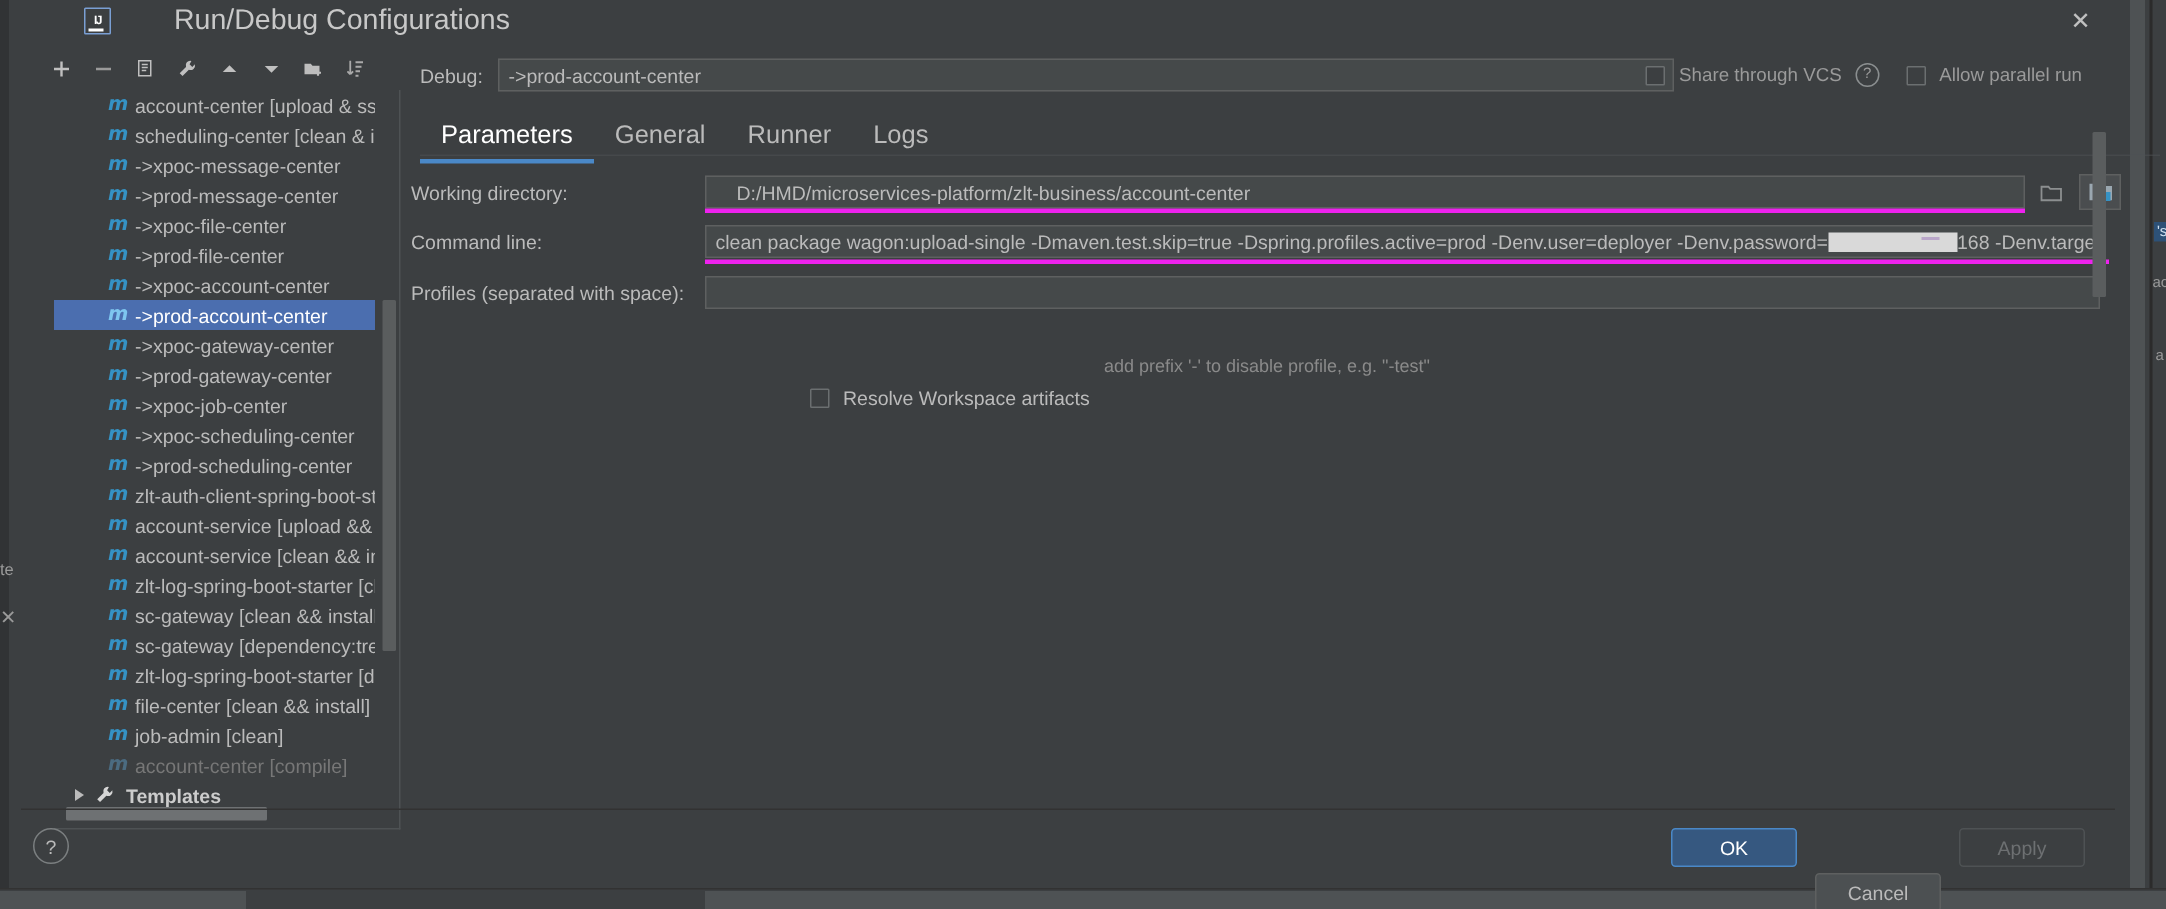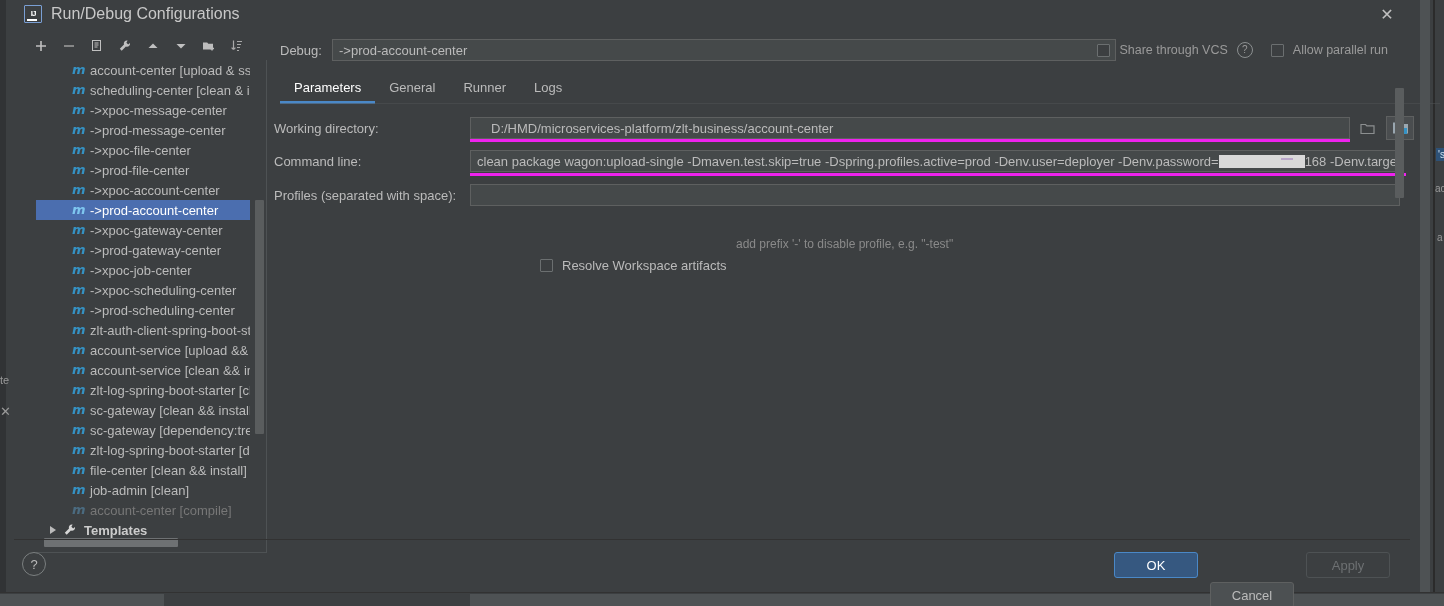--- a/index.html
+++ b/index.html
@@ -28,25 +28,25 @@
     background:#3c3f41;
   }
   .titlebar{
     position:relative;height:28px;background:#3c3f41;
     display:flex;align-items:center;padding-left:10px;
   }
   .ij-logo{
     width:16px;height:16px;flex:0 0 16px;margin-right:9px;
     background:#3c3f41;border:1px solid #7a9fd4;
     position:relative;border-radius:1px;
-    display:flex;align-items:center;justify-content:center;
+    display:flex;align-items:center;justify-content:center;margin-left:32px;
   }
   .ij-logo span{font-size:8px;font-weight:bold;color:#ffffff;letter-spacing:-1px;line-height:8px;}
   .ij-logo:after{content:"";position:absolute;left:2px;bottom:1px;width:10px;height:2px;background:#ffffff;}
-  .title-text{font-size:16px;color:#c8c8c8;}
+  .title-text{font-size:19px;color:#c8c8c8;margin-left:33px;}
   .close-btn{
     position:absolute;right:0;top:0;width:46px;height:28px;
     display:flex;align-items:center;justify-content:center;
     color:#c0c0c0;font-size:16px;font-weight:300;cursor:default;
   }
 
   
   .toolbar{
     position:absolute;left:14px;top:33px;width:240px;height:26px;
     display:flex;align-items:center;gap:2px;
@@ -98,21 +98,21 @@
   .topchecks{position:absolute;right:22px;top:10px;display:flex;align-items:center;gap:9px;height:24px;}
   .chk{width:13px;height:13px;border:1px solid #6b6f70;background:#3c3f41;box-sizing:border-box;border-radius:1px;flex:0 0 13px;}
   .chklabel{font-size:12.5px;color:#9a9a9a;}
   .qmark{
     width:14px;height:14px;border:1px solid #8b8f90;border-radius:50%;
     font-size:10px;color:#9a9a9a;display:flex;align-items:center;justify-content:center;line-height:10px;
   }
 
   
   .tabs{position:absolute;left:14px;top:46px;display:flex;gap:0;}
-  .tab{padding:6px 14px 9px 14px;font-size:13px;color:#bbbbbb;position:relative;}
+  .tab{padding:6px 14px 9px 14px;font-size:17px;color:#bbbbbb;position:relative;}
   .tab.active{color:#ffffff;}
   .tab.active:after{content:"";position:absolute;left:0;right:0;bottom:0;height:3px;background:#4a88c7;}
   .tabline{position:absolute;left:14px;top:75px;width:1160px;height:1px;background:#4e5254;opacity:.55;}
 
   
   .formrow{position:absolute;display:flex;align-items:center;}
   .flabel{font-size:13px;color:#bbbbbb;}
   #wd-row{left:8px;top:88px;}
   #cl-row{left:8px;top:122px;}
   #pf-row{left:8px;top:156px;}

